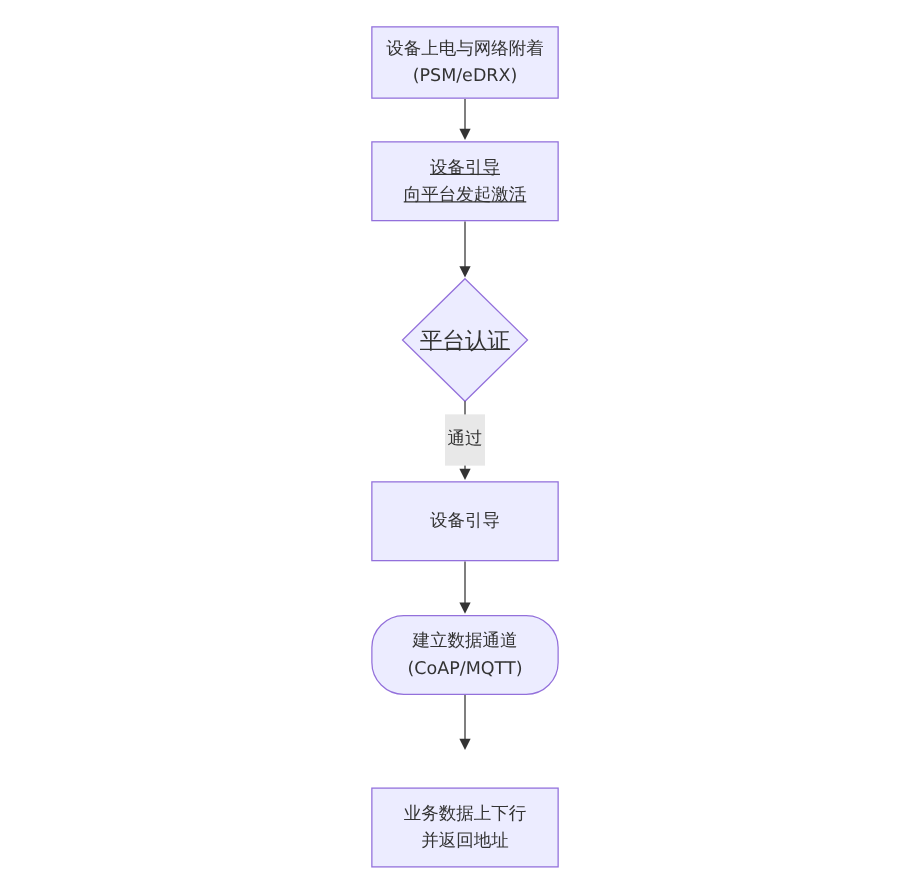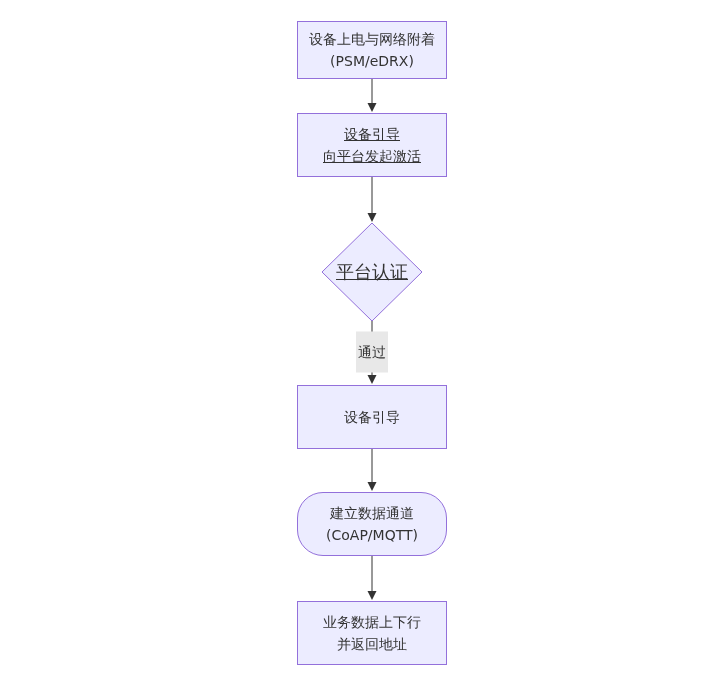--- a/index.html
+++ b/index.html
@@ -36,21 +36,21 @@
     justify-content: center;
     text-align: center;
     color: var(--text);
     font-size: 14px;
     line-height: 22px;
   }
   .n1 { top: 21px;  height: 58px; }
   .n2 { top: 113px; height: 64px; text-decoration: underline; }
   .n3 { top: 385px; height: 64px; }
   .n4 { top: 492px; height: 64px; border-radius: 26px; }
-  .n5 { top: 601px; height: 64px; justify-content: center; }
+  .n5 { top: 630px; height: 64px; justify-content: center; }
   .diamond-label {
     position: absolute;
     left: 372px;
     top: 272px;
     transform: translate(-50%, -50%);
     color: var(--text);
     font-size: 18px;
     white-space: nowrap;
     text-decoration: underline;
   }

